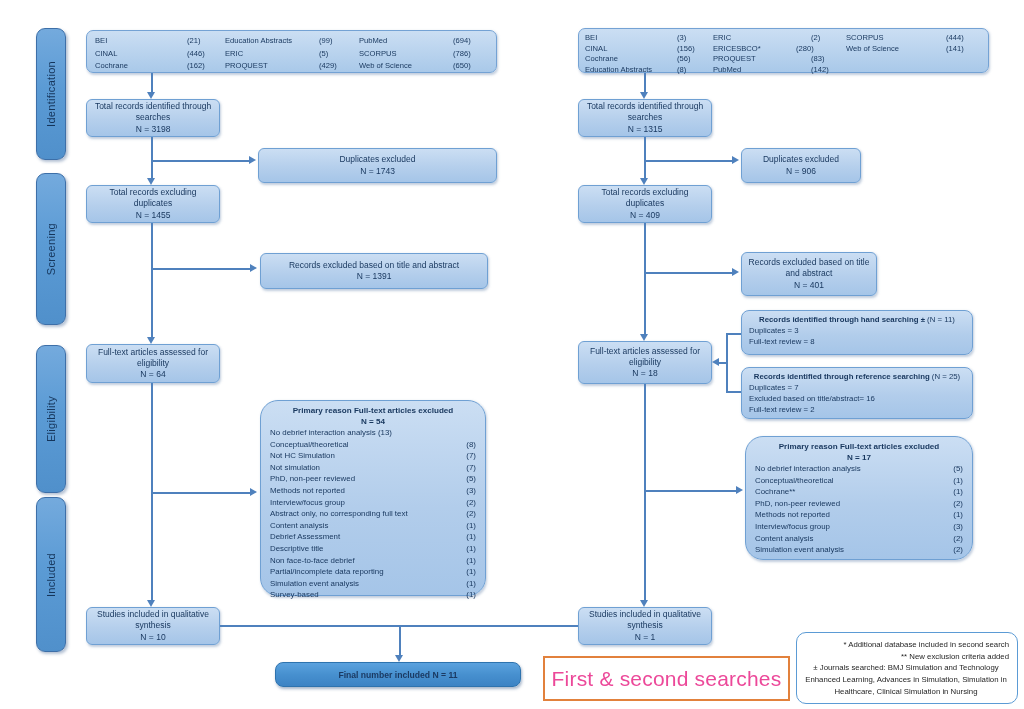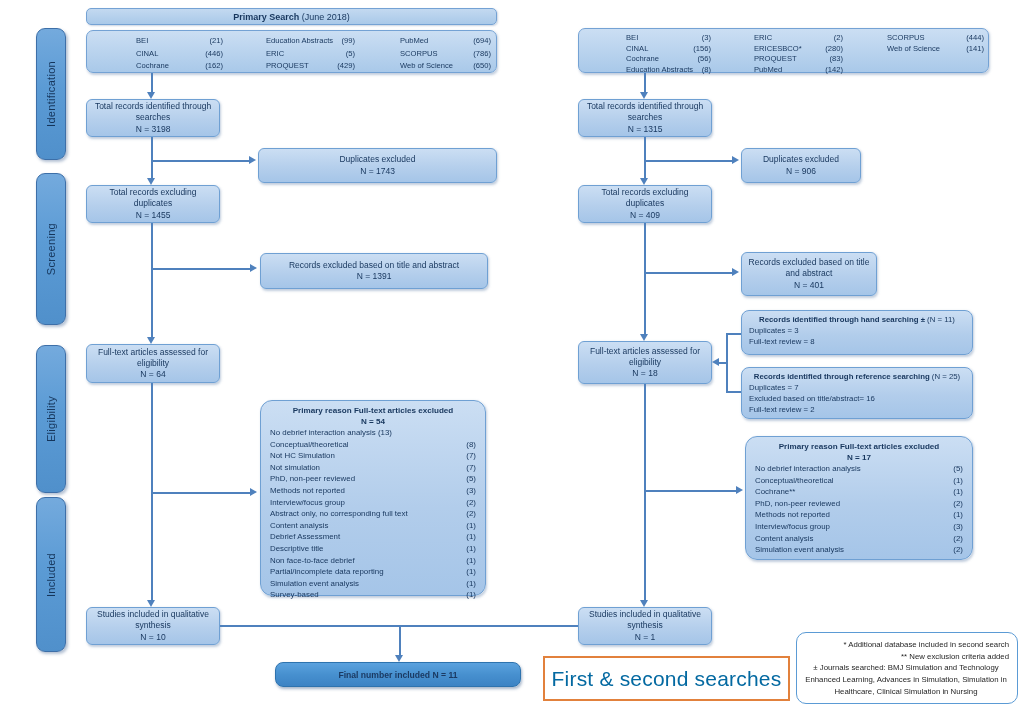--- a/index.html
+++ b/index.html
@@ -17,48 +17,48 @@
         display:flex;flex-direction:column;align-items:center;justify-content:center;
         text-align:center;font-size:8.5px;line-height:1.3;padding:2px 5px;box-sizing:border-box;}
   .hdrbar{position:absolute;background:linear-gradient(180deg,#c3d9f0 0%,#a9c9e9 100%);
           border:1px solid #74a2d4;border-radius:5px;box-shadow:1px 1px 2px rgba(100,130,170,.35);
           display:flex;align-items:center;justify-content:center;font-size:9px;box-sizing:border-box;}
   .hdrbar .b{font-weight:bold;}
   .dbbox{position:absolute;background:linear-gradient(180deg,#cbdef3 0%,#a9c9e9 100%);
          border:1px solid #74a2d4;border-radius:7px;box-shadow:1px 1.5px 2.5px rgba(100,130,170,.4);
          font-size:7.6px;box-sizing:border-box;}
   .dbcol{position:absolute;top:4px;}
-  .dbrow{display:flex;line-height:12.6px;margin-left:41px;}
+  .dbrow{display:flex;line-height:12.6px;}
   .dbrow .nm{display:inline-block;}
   .dbrow .ct{display:inline-block;}
   .db2 .dbrow{line-height:10.6px;}
   
   .reasons{position:absolute;background:linear-gradient(180deg,#cbdef3 0%,#b2cdeb 55%,#a5c5e8 100%);
-           border:1px solid #6fa0d3;border-radius:12px;box-shadow:1px 1.5px 2.5px rgba(100,130,170,.4);
+           border:1px solid #6fa0d3;border-radius:18px;box-shadow:1px 1.5px 2.5px rgba(100,130,170,.4);
            box-sizing:border-box;padding:5px 9px 3px 9px;font-size:7.9px;}
   .reasons .rtitle{font-weight:bold;text-align:center;font-size:8.1px;line-height:10.5px;}
   .ritem{display:flex;justify-content:space-between;line-height:11.6px;}
   
   .annot{position:absolute;background:linear-gradient(180deg,#cbdef3 0%,#b2cdeb 55%,#a5c5e8 100%);
          border:1px solid #6fa0d3;border-radius:8px;box-shadow:1px 1.5px 2.5px rgba(100,130,170,.4);
          box-sizing:border-box;padding:3px 7px;font-size:7.8px;line-height:11px;text-align:left;}
   .annot .atitle{text-align:center;line-height:11px;}
   .annot .atitle .b{font-weight:bold;}
   
   .finalbox{position:absolute;background:linear-gradient(180deg,#5ba2de 0%,#4790cf 50%,#3c83c4 100%);
             border:1px solid #2e73ae;border-radius:8px;box-shadow:1px 2px 3px rgba(80,110,150,.5);
             display:flex;align-items:center;justify-content:center;font-weight:bold;font-size:8.6px;color:#1b3a63;}
   
   .footnote{position:absolute;background:#ffffff;border:1.5px solid #5b9bd5;border-radius:10px;
             box-sizing:border-box;padding:6px 8px 4px 6px;font-size:7.8px;line-height:1.5;color:#1f1f1f;}
   .fn-r{text-align:right;}
   .fn-c{text-align:center;}
   .caption{position:absolute;background:#ffffff;border:2px solid #e2813c;
            display:flex;align-items:center;justify-content:center;
-           font-size:21px;color:#0369a1;letter-spacing:.2px;}
+           font-size:21px;color:#ec4899;letter-spacing:.2px;}
   
   .vl{position:absolute;width:1.5px;background:#4f81bd;}
   .hl{position:absolute;height:1.5px;background:#4f81bd;}
   .ah-d{position:absolute;width:0;height:0;border-left:4.5px solid transparent;border-right:4.5px solid transparent;border-top:7px solid #4f81bd;}
   .ah-r{position:absolute;width:0;height:0;border-top:4.5px solid transparent;border-bottom:4.5px solid transparent;border-left:7px solid #4f81bd;}
   .ah-l{position:absolute;width:0;height:0;border-top:4.5px solid transparent;border-bottom:4.5px solid transparent;border-right:7px solid #4f81bd;}
   .nline{line-height:1.3;}
 </style>
 </head>
 <body>
@@ -71,23 +71,20 @@
   <div class="sideband" style="top:173px;height:150px;">
       <span>Screening</span>
     </div>
   <div class="sideband" style="top:345px;height:146px;">
       <span>Eligibility</span>
     </div>
   <div class="sideband" style="top:497px;height:153px;">
       <span>Included</span>
     </div>
 
-  <div class="hdrbar" style="left:86px;top:8px;width:411px;height:17px;">
-    <span><span class="b">Primary Search</span><span> (June 2018)</span></span>
-  </div>
 
   <div class="dbbox" style="left:86px;top:30px;width:411px;height:43px;">
     <div class="dbcol" style="left:8px;width:128px;">
 
     <div class="dbrow">
           <span class="nm" style="width:92px;">BEI</span>
           <span class="ct">(21)</span>
         </div>
         <div class="dbrow">
           <span class="nm" style="width:92px;">CINAL</span>

